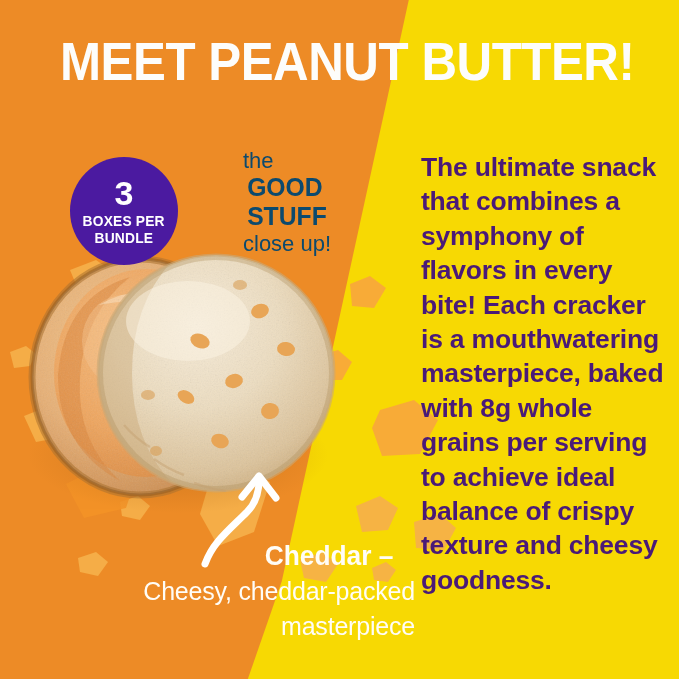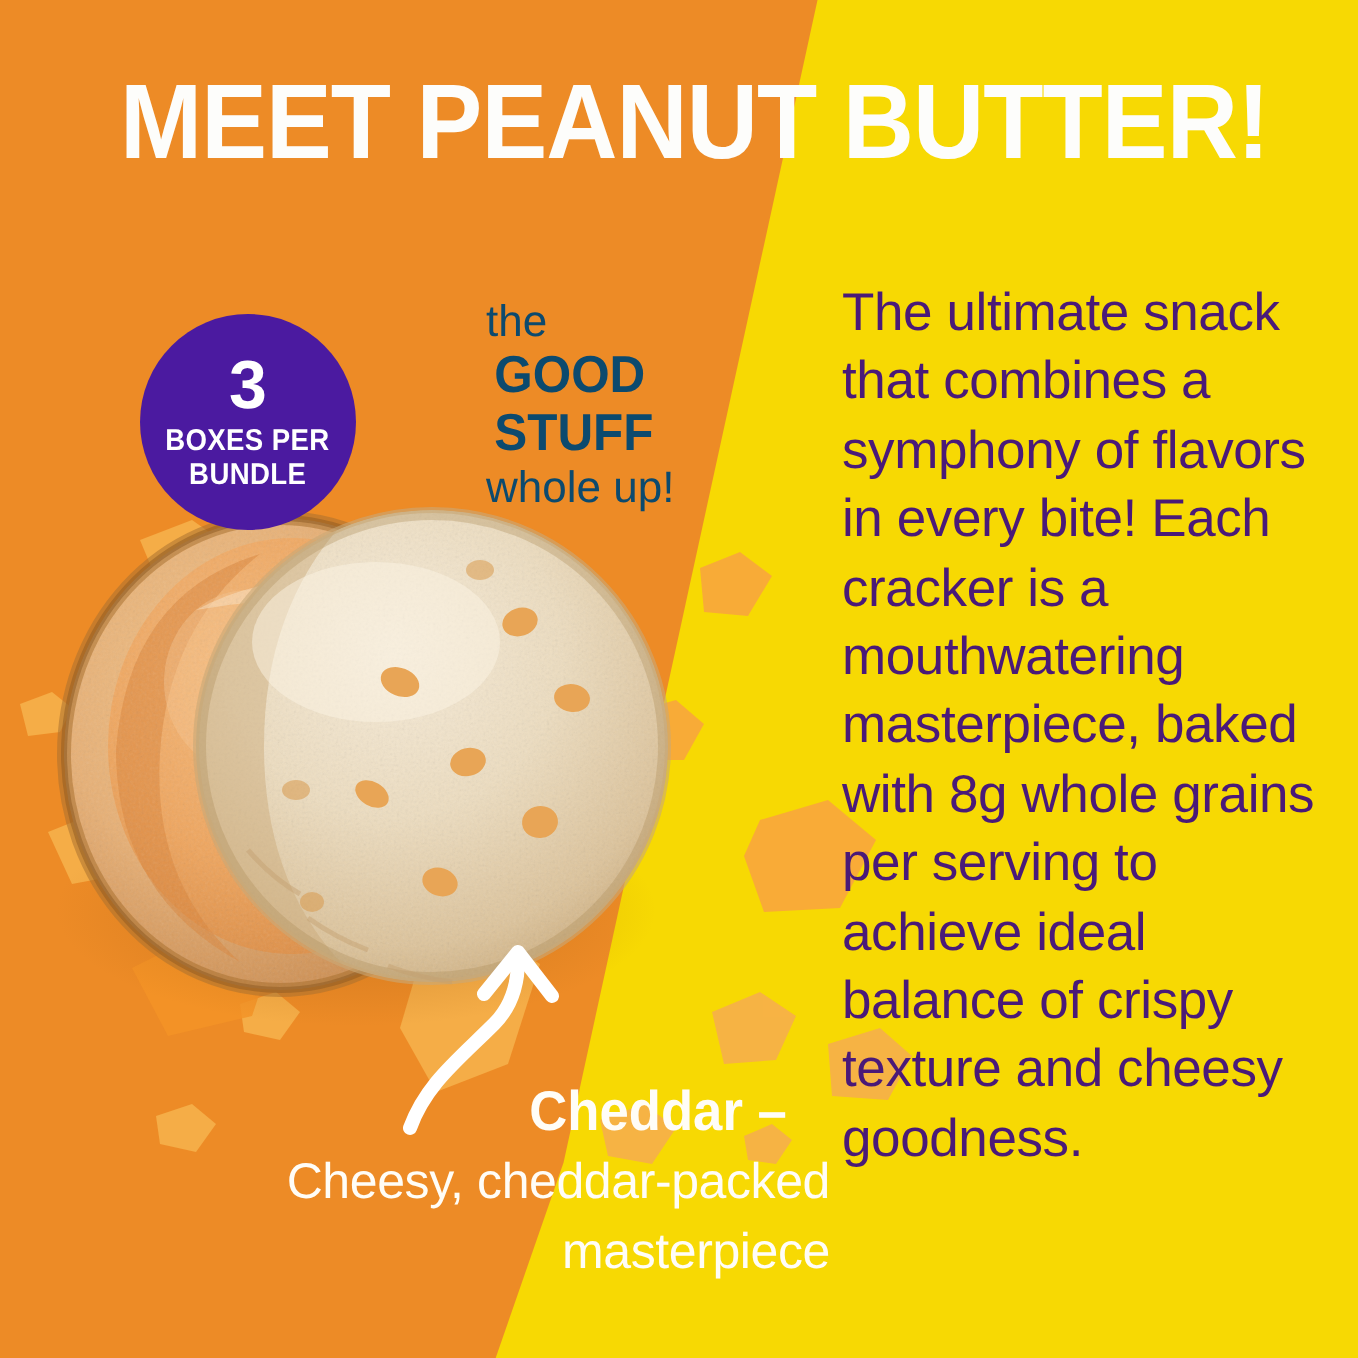--- a/index.html
+++ b/index.html
@@ -101,26 +101,26 @@
   .gs-close {
     font-size: 22px;
     font-weight: 400;
     line-height: 26px;
   }
 
   
   .paragraph {
     position: absolute;
     left: 421px;
-    top: 139px;
+    top: 150px;
     width: 244px;
     color: #4a1a78;
     font-size: 26.5px;
     line-height: 34.4px;
-    font-weight: 400;
+    font-weight: 700;
     letter-spacing: -0.2px;
   }
 
   
   .caption {
     position: absolute;
     left: 55px;
     top: 538px;
     width: 360px;
     color: #fffdf7;
@@ -290,21 +290,21 @@
 
   <div class="badge">
     <div class="badge-number">3</div>
     <div class="badge-line1">BOXES PER</div>
     <div class="badge-line2">BUNDLE</div>
   </div>
 
   <div class="goodstuff">
     <div class="gs-the">the</div>
     <div class="gs-main">GOOD STUFF</div>
-    <div class="gs-close">whole up!</div>
+    <div class="gs-close">close up!</div>
   </div>
 
   <div class="paragraph">The ultimate snack that combines a symphony of flavors in every bite! Each cracker is a mouthwatering masterpiece, baked with 8g whole grains per serving to achieve ideal balance of crispy texture and cheesy goodness.</div>
 
   <div class="caption">
     <div class="cap-head">Cheddar –</div>
     <div class="cap-body">Cheesy, cheddar-packed masterpiece</div>
   </div>
 
 </div>

